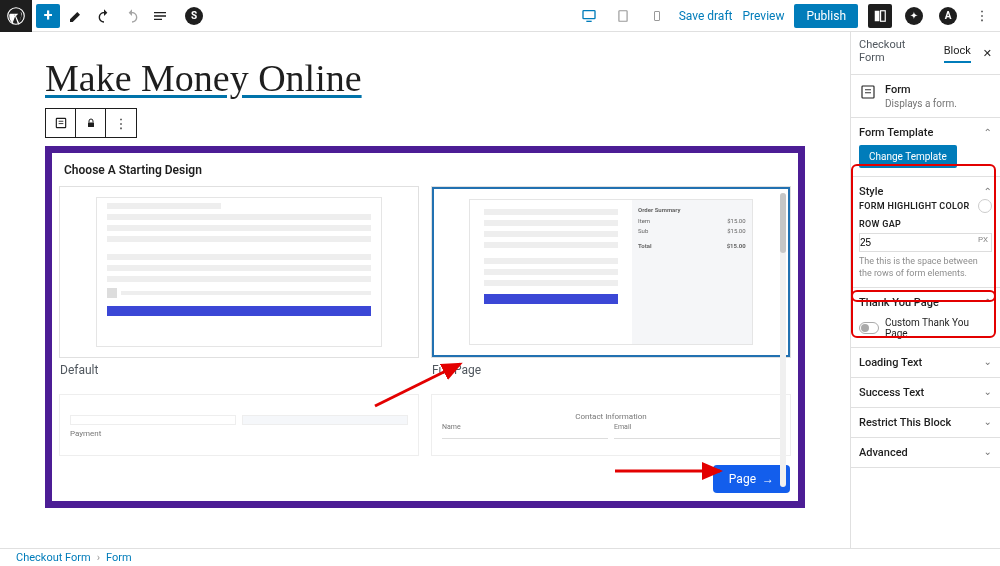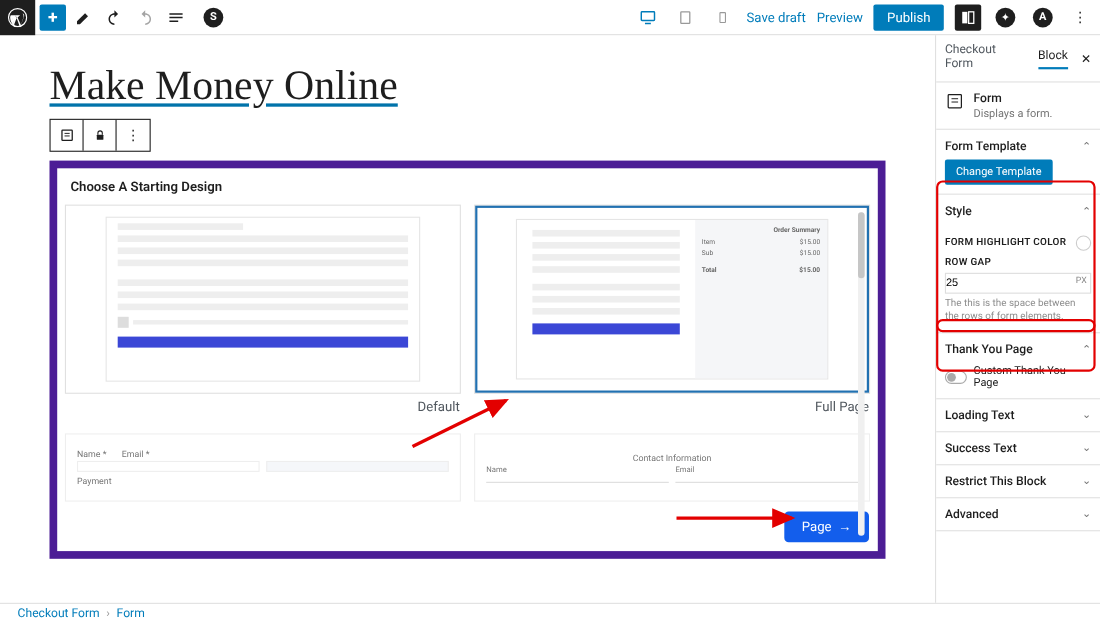--- a/index.html
+++ b/index.html
@@ -19,21 +19,21 @@
   .canvas-area { flex: 1; overflow: auto; padding: 24px 0 24px 0; position: relative; }
   .canvas-inner { max-width: 780px; margin: 0 auto; padding: 0 10px; position: relative; }
   .page-title { font-size: 38px; font-weight: 400; font-family: Georgia, 'Times New Roman', serif; text-decoration: underline; text-decoration-color: #0073aa; text-underline-offset: 4px; margin-bottom: 8px; }
   .block-toolbar { display: inline-flex; border: 1px solid #1e1e1e; margin-bottom: 8px; }
   .block-toolbar .cell { width: 30px; height: 28px; display:flex; align-items:center; justify-content:center; border-right:1px solid #1e1e1e; }
   .block-toolbar .cell:last-child { border-right:none; }
 
   .selected-block { border: 7px solid #4c1d95; padding: 8px; }
   .heading-starting { font-size: 12px; font-weight: 600; padding: 2px 0 10px 4px; }
   .designs-row { display:flex; gap: 14px; position: relative; }
-  .design-cell { flex:1; text-align:right; }
+  .design-cell { flex:1; text-align:left; }
   .design-thumb { background:#fff; box-shadow: 0 0 0 1px #e0e0e0; height: 170px; display:flex; align-items:center; justify-content:center; position:relative; }
   .design-thumb.selected { border: 2px solid #2271b1; }
   .design-label { font-size: 12px; margin-top: 6px; color:#50575e; }
   .mini-forms-row { display:flex; gap:14px; margin-top: 18px; }
   .mini-form { flex:1; background:#fff; box-shadow:0 0 0 1px #eee; height:60px; padding:8px 10px; font-size:8px; color:#777; display:flex; flex-direction:column; justify-content:center; }
   .next-row { display:flex; justify-content:flex-end; margin-top: 10px; position: relative; }
   .next-btn { background:#135eec; color:#fff; padding:7px 16px; border-radius:4px; font-size:12px; display:flex; align-items:center; gap:6px; cursor:pointer; }
   .scrolltrack { position:absolute; right:4px; top:6px; bottom:6px; width:6px; background:#f0f0f0; border-radius:3px; }
   .scrollthumb { position:absolute; top:0; width:6px; height:60px; background:#c6c6c6; border-radius:3px; }
 
@@ -214,24 +214,20 @@
                         <span>$15.00</span>
                       </div>
                   </div>
                 </div>
               </div>
               <div class="design-label">Full Page</div>
             </div>
           </div>
           <div class="mini-forms-row">
             <div class="mini-form">
-              <div style="display:flex;gap:14px;">
-                  <span>Name *</span>
-                  <span>Email *</span>
-                </div>
               <div style="display:flex;gap:6px;margin-top:2px;">
                   <div style="border:1px solid #eee;flex:1;height:10px;"></div>
                   <div style="border:1px solid #eee;flex:1;height:10px;background:#f5f7fa;"></div>
                 </div>
               <div style="margin-top:4px;">Payment</div>
             </div>
             <div class="mini-form">
               <div style="text-align:center;">Contact Information</div>
               <div style="display:flex;gap:6px;margin-top:2px;font-size:7px;">
                   <span style="flex:1;">Name</span>
@@ -298,21 +294,21 @@
         <span class="sb-title">Form Template</span>
         <span class="chev">⌃</span>
       </div>
       <span class="sb-btn-primary">Change Template</span>
     </div>
     <div class="sb-section">
       <div class="sb-row">
         <span class="sb-title">Style</span>
         <span class="chev">⌃</span>
       </div>
-      <div class="sb-row" style="margin-top:16px;">
+      <div class="sb-row" style="margin-top:1px;">
         <span class="sb-label-small" style="margin:0;">FORM HIGHLIGHT COLOR</span>
         <span class="sb-swatch"></span>
       </div>
       <div class="sb-label-small">ROW GAP</div>
       <div style="position:relative;">
         <input class="sb-input" value="25" style="">
         <span style="position:absolute;right:4px;top:6px;font-size:8px;color:#888;">PX</span>
       </div>
       <div class="sb-help">The this is the space between the rows of form elements.</div>
     </div>

